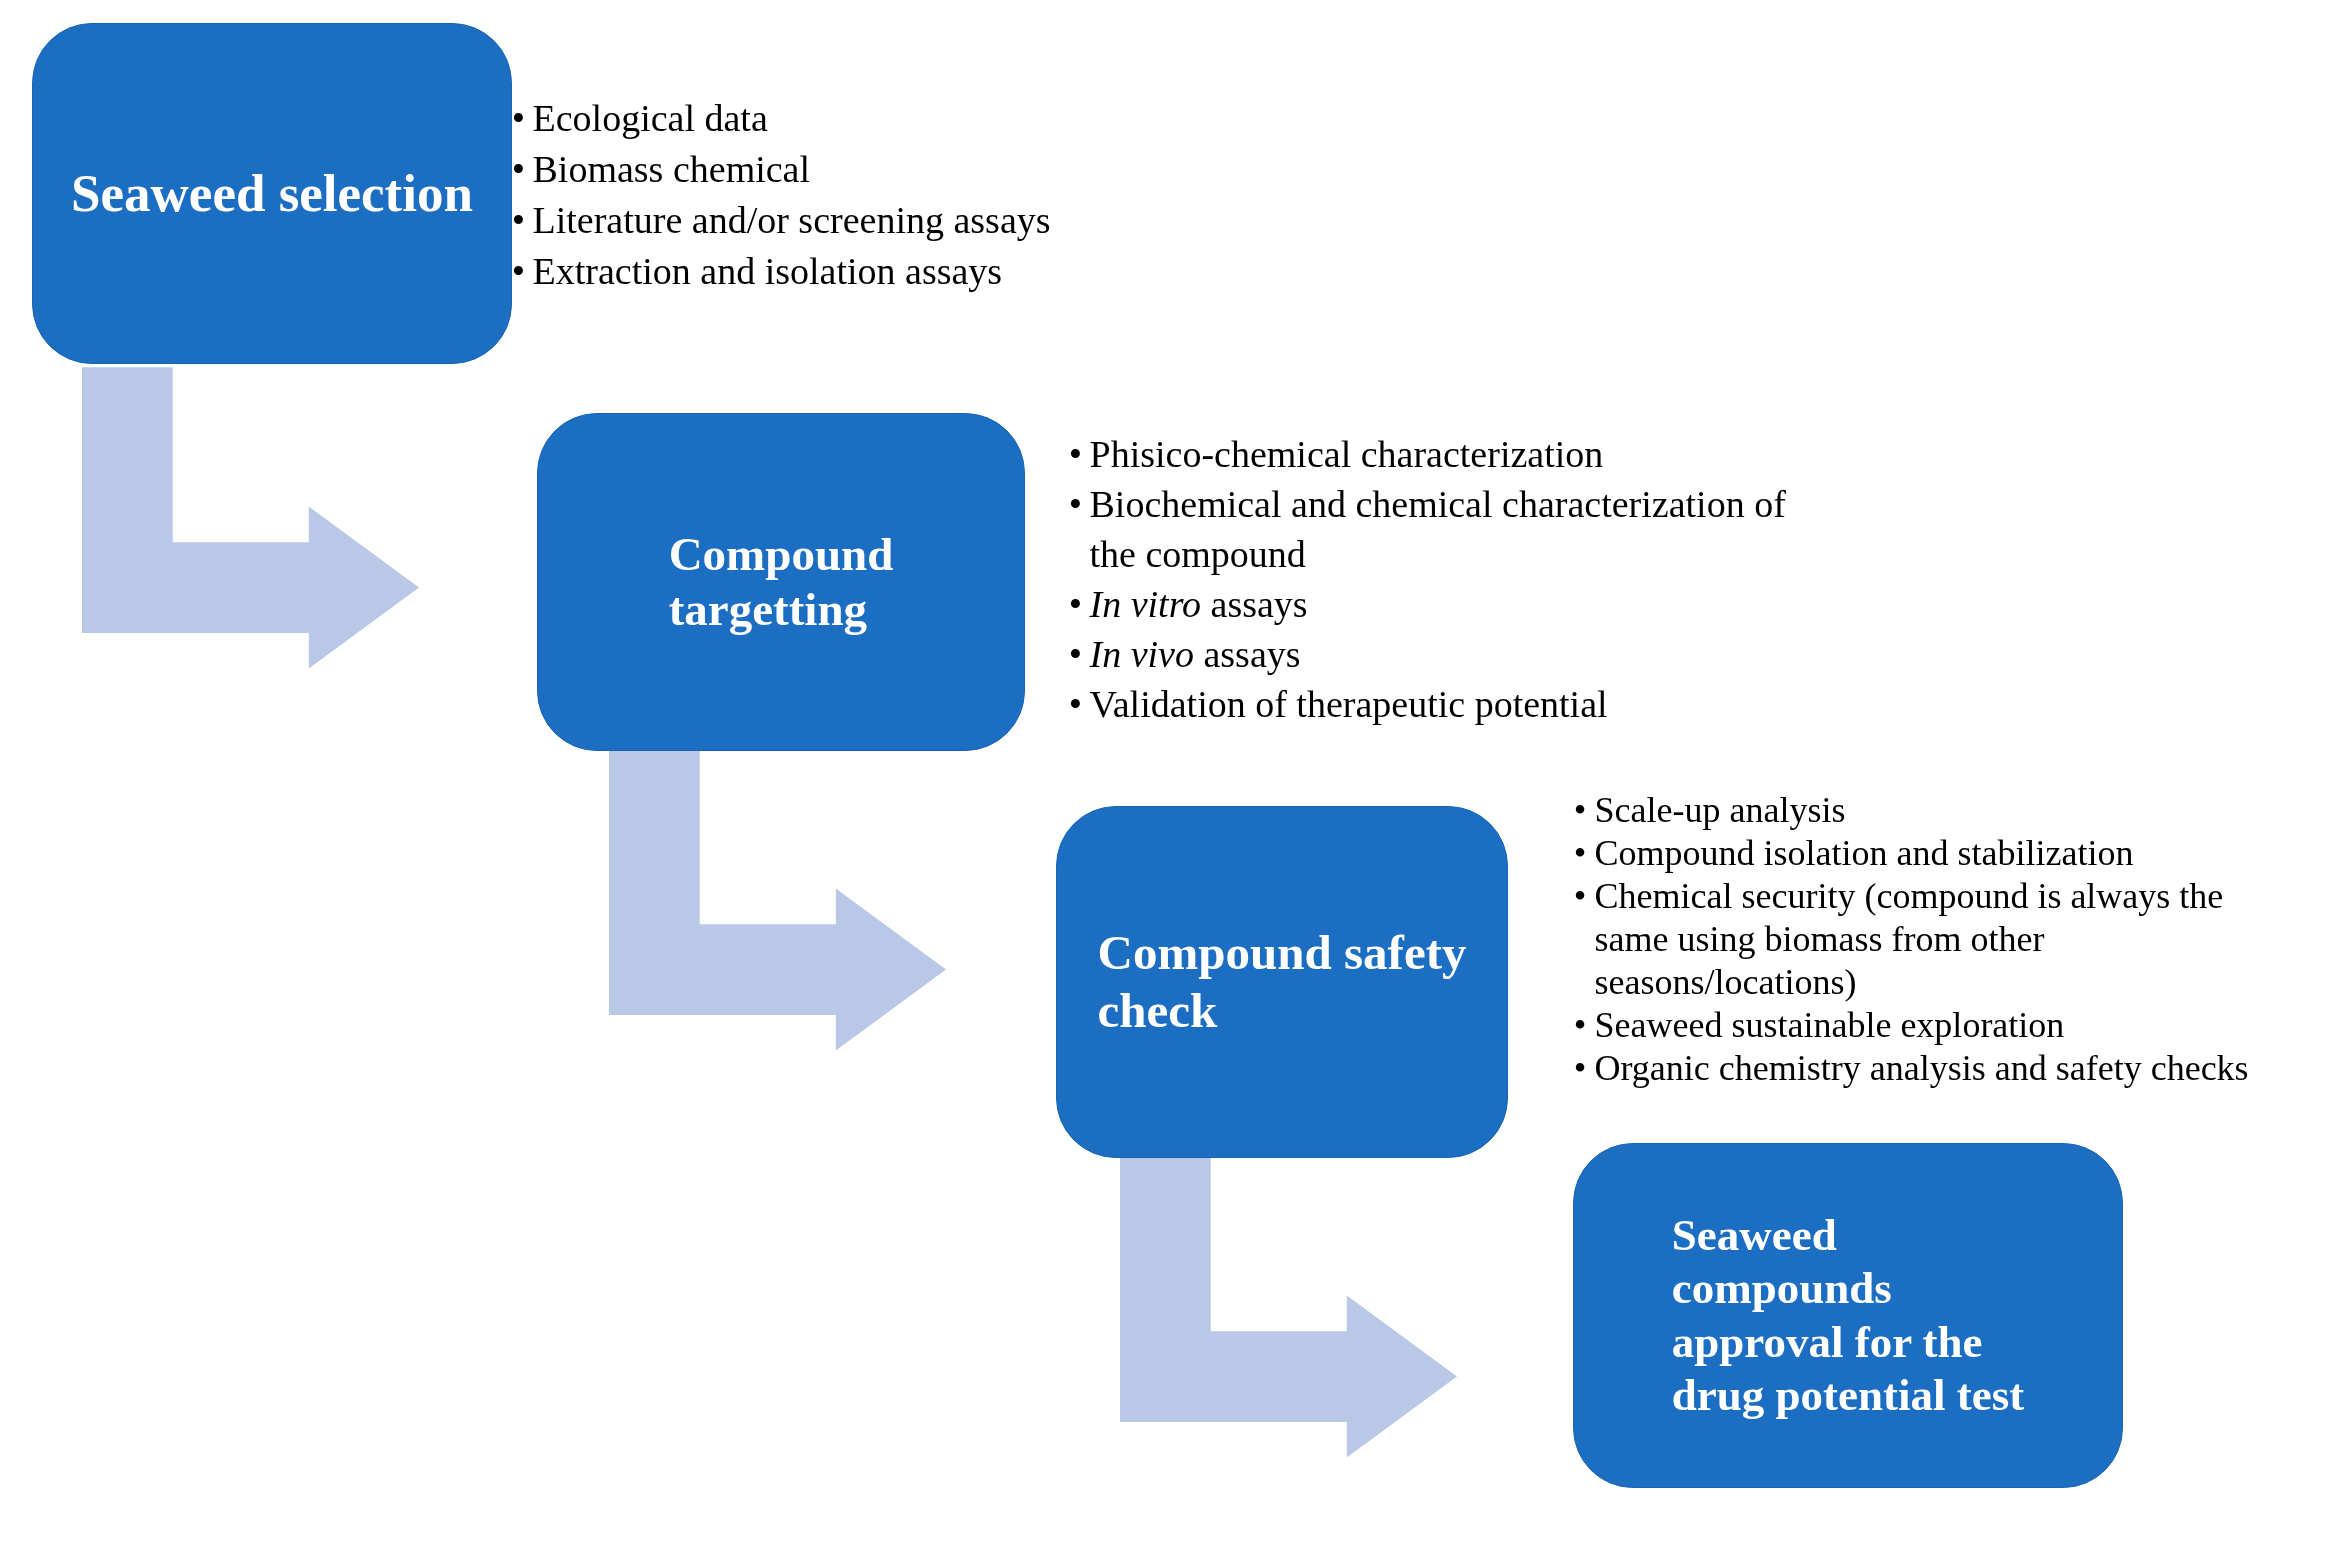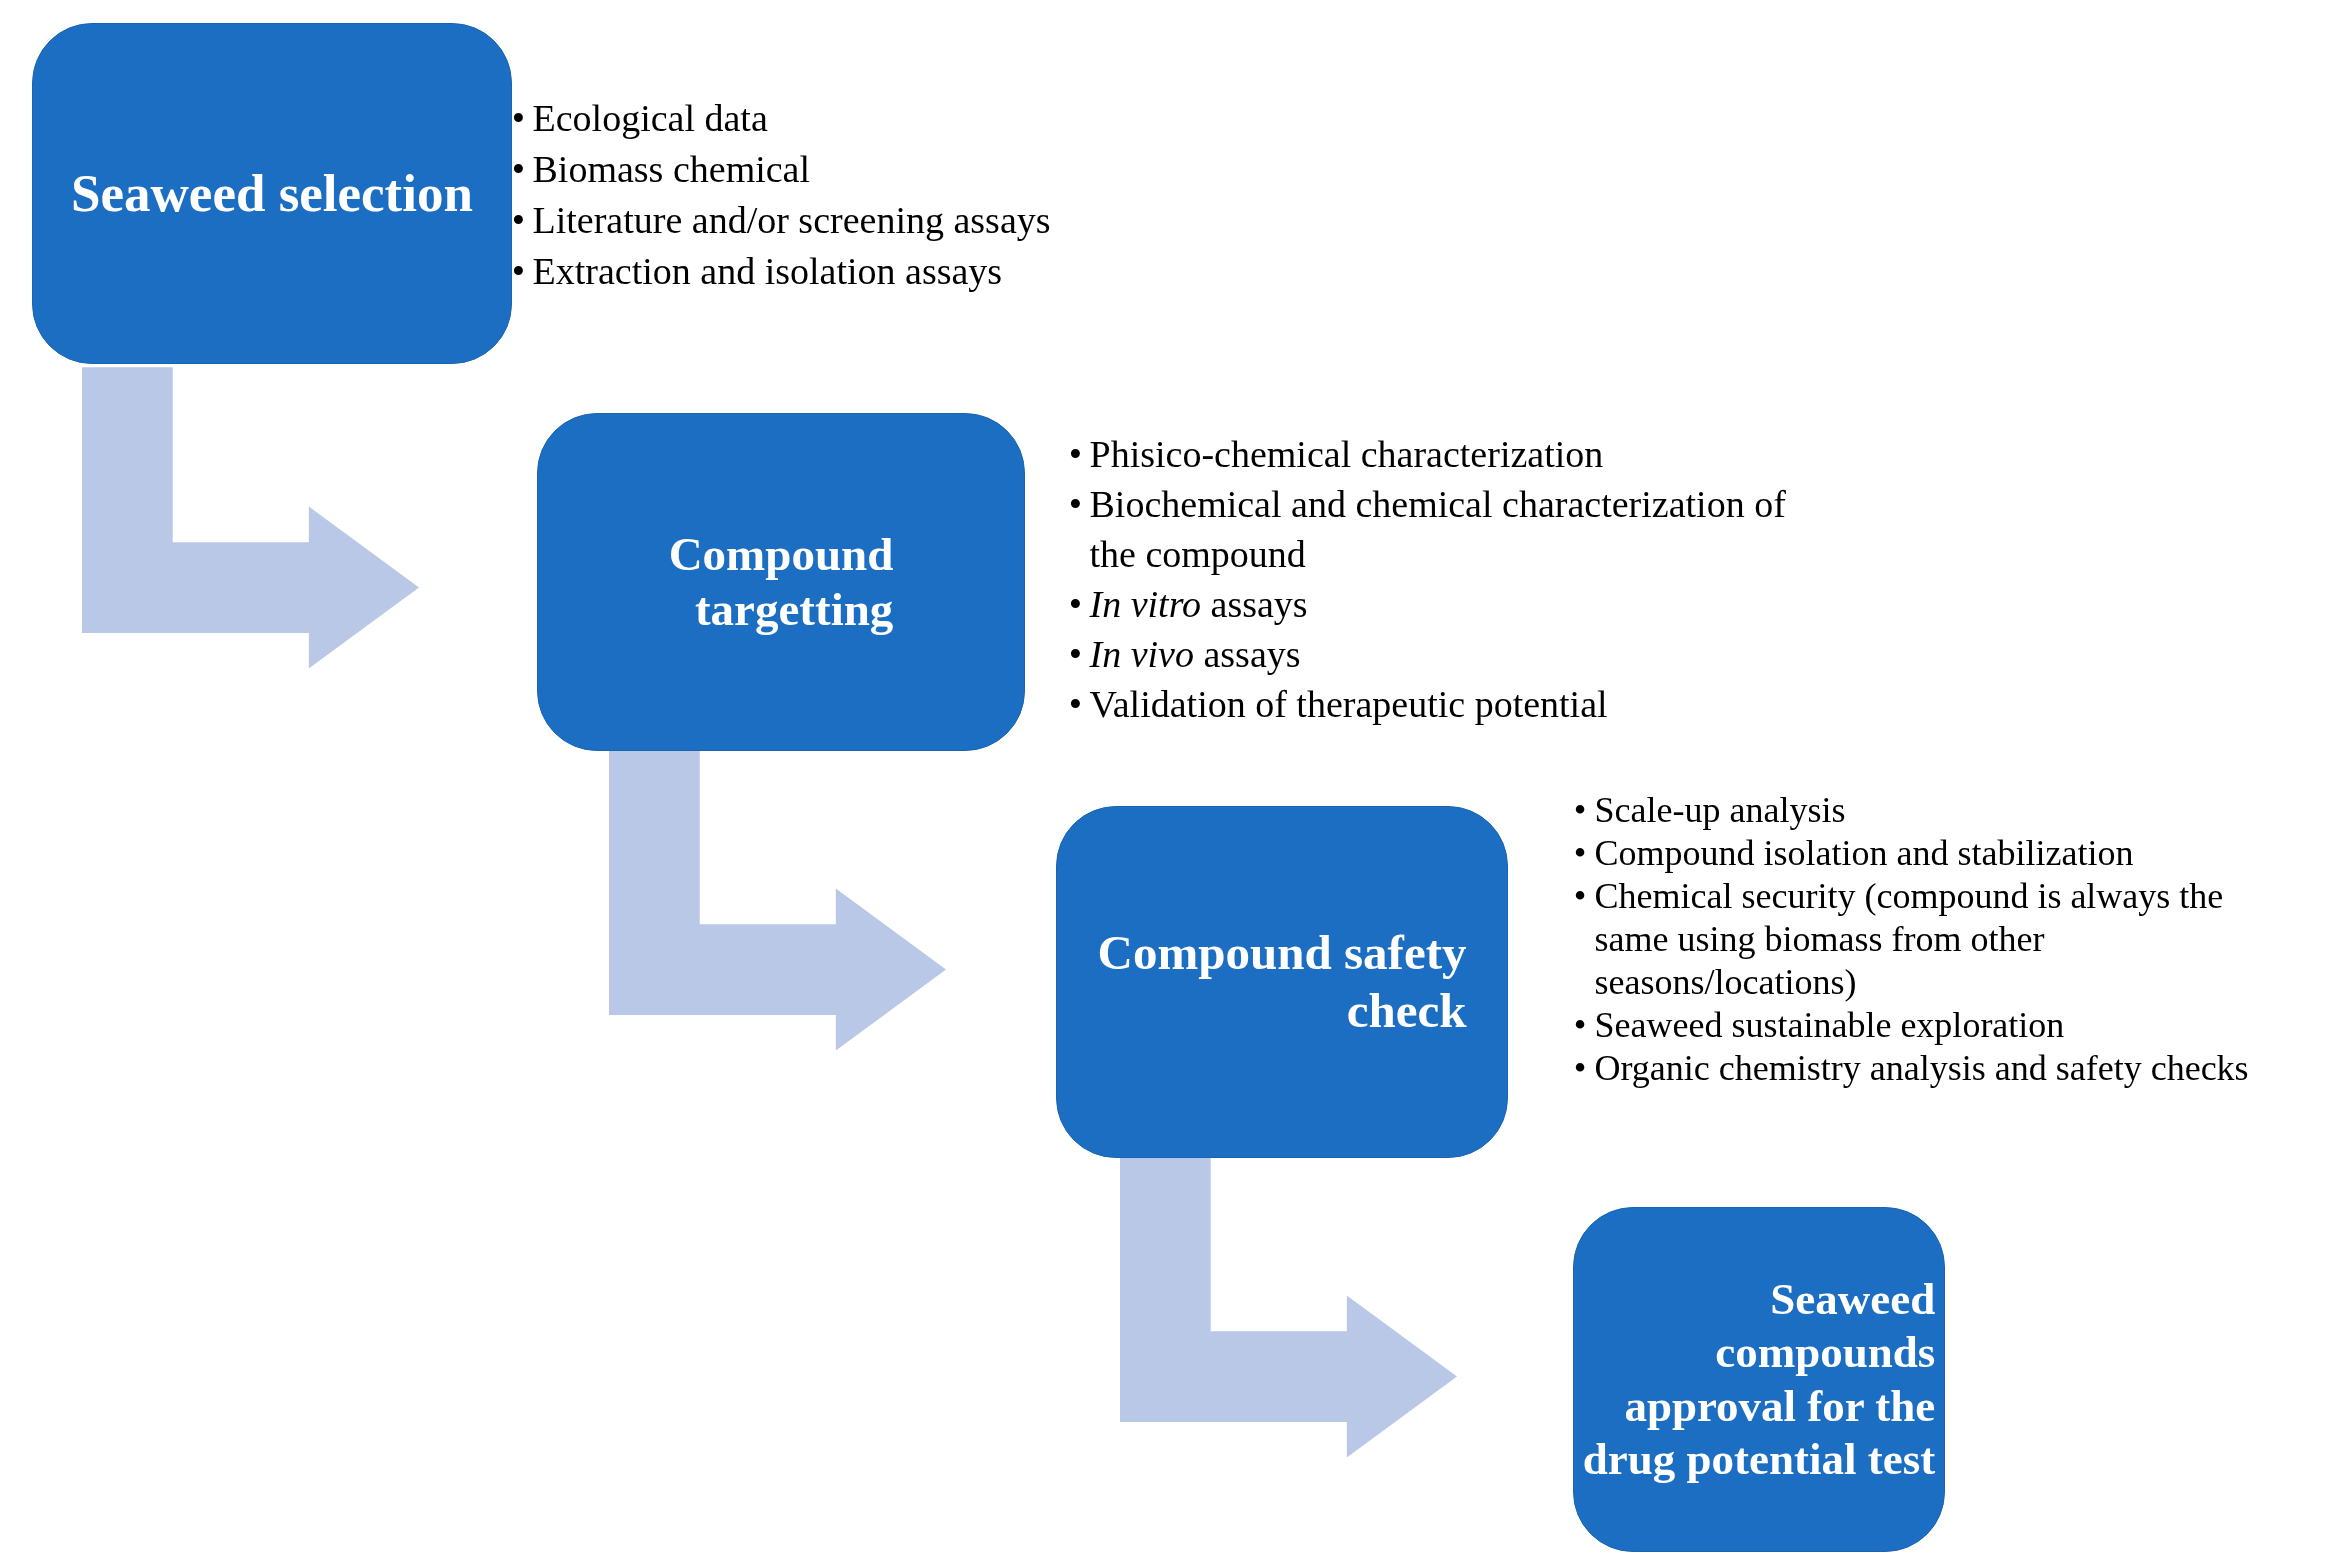--- a/index.html
+++ b/index.html
@@ -24,21 +24,21 @@
     background:var(--box-fill);
     border:1.9px solid var(--box-edge);
     border-radius:60px;
     display:flex;align-items:center;justify-content:center;
     box-sizing:border-box;
     z-index:2;
   }
   .pbox .box-title{
     color:var(--box-text);
     font-weight:bold;
-    text-align:right;
+    text-align:left;
     white-space:pre-line;
     line-height:1.18;
   }
   .arrow{position:absolute;z-index:1;}
   ul.blist{
     position:absolute;
     list-style:none;
     margin:0;padding:0;
     z-index:3;
   }
@@ -55,21 +55,21 @@
   ul.blist li i{font-style:italic;}
   #list-1{left:513px;top:93px;font-size:38px;line-height:51px;}
   #list-2{left:1070px;top:429px;font-size:38px;line-height:50px;}
   #list-3{left:1575px;top:789px;font-size:36px;line-height:43px;}
   #box-1{left:32px;top:23px;width:480px;height:341px;}
   #box-1 .box-title{font-size:53px;}
   #box-2{left:537px;top:413px;width:488px;height:338px;}
   #box-2 .box-title{font-size:47px;}
   #box-3{left:1056px;top:806px;width:452px;height:352px;}
   #box-3 .box-title{font-size:49px;}
-  #box-4{left:1573px;top:1207px;width:372px;height:345px;}
+  #box-4{left:1573px;top:1143px;width:550px;height:345px;}
   #box-4 .box-title{font-size:45px;}
   #arrow-1{left:82px;top:367px;}
   #arrow-2{left:609px;top:749px;}
   #arrow-3{left:1120px;top:1156px;}
 </style>
 </head>
 <body>
 
 <div class="canvas">
 

